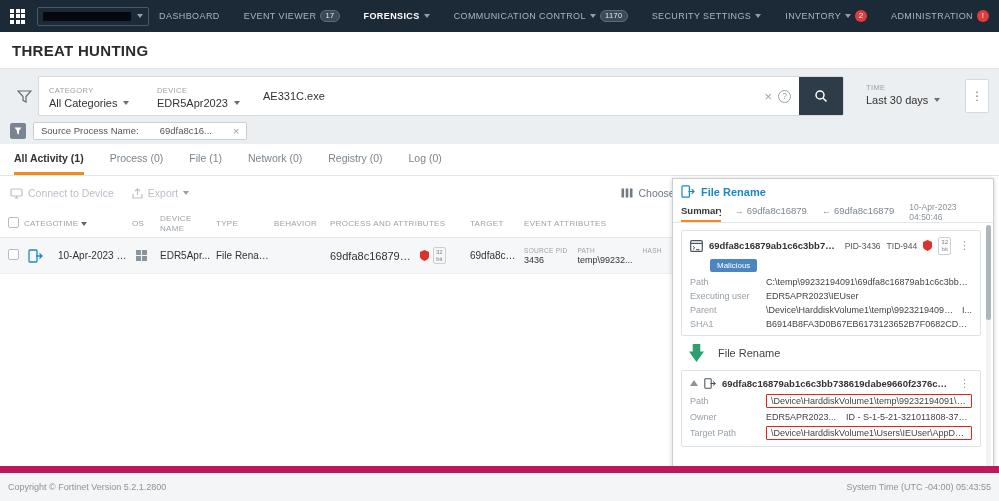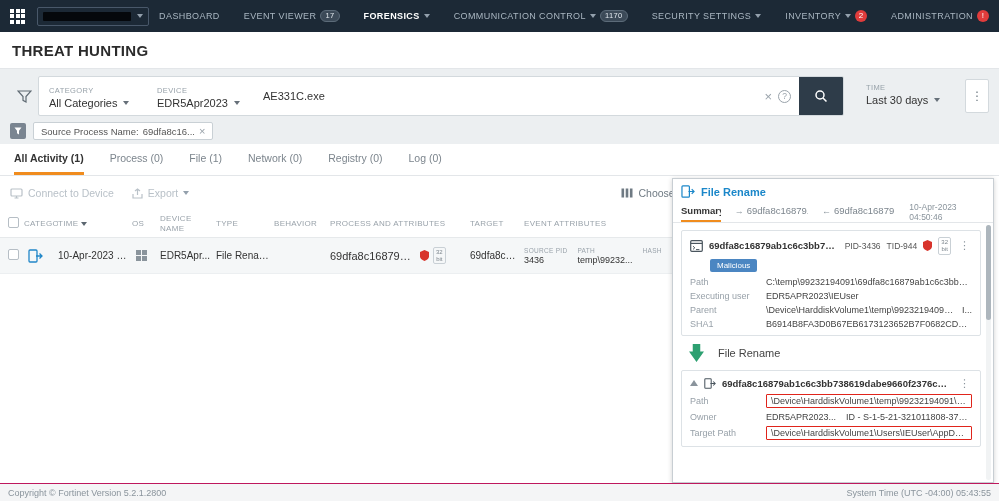--- a/index.html
+++ b/index.html
@@ -34,21 +34,21 @@
   .dd .lab{font-size:7.5px;color:#97a1a9;letter-spacing:.4px}
   .dd .val{display:flex;align-items:center;gap:6px;font-size:11px;color:#333;margin-top:2px}
   .search-input{flex:1;border:none;outline:none;font-size:11px;color:#333;min-width:0;background:transparent;padding:0 8px}
   .icon-x{color:#9aa3ab;font-size:13px;padding:0 6px;cursor:pointer}
   .icon-q{width:13px;height:13px;border:1px solid #9aa3ab;border-radius:50%;color:#9aa3ab;font-size:8.5px;display:flex;align-items:center;justify-content:center;margin-right:8px;cursor:pointer}
   .search-btn{width:44px;align-self:stretch;background:#2e3c49;display:flex;align-items:center;justify-content:center;cursor:pointer;flex-shrink:0}
   .time-dd{margin-left:12px;min-width:86px}
   .more-btn{margin-left:auto;width:24px;height:34px;align-self:center;border:1px solid #d3d9dd;background:#fff;border-radius:2px;display:flex;align-items:center;justify-content:center;color:#6f7a83;font-size:12px;cursor:pointer}
   .chip-row{display:flex;align-items:center;gap:7px;margin-top:6px}
   .mini-funnel{width:16px;height:16px;background:#7a8591;border-radius:2px;display:flex;align-items:center;justify-content:center;cursor:pointer}
-  .chip{display:flex;align-items:center;gap:4px;background:#fff;border:1px solid #c9d0d5;border-radius:2px;padding:2px 7px;font-size:9.5px;color:#555}
+  .chip{display:flex;gap:21px;background:#fff;border:1px solid #c9d0d5;border-radius:2px;padding:2px 7px;font-size:9.5px;color:#555}
   .chip .x{color:#98a1a9;font-size:11px;cursor:pointer}
 
   
   .tabsrow{position:absolute;top:144px;left:0;right:0;height:32px;background:#fff;display:flex;align-items:flex-end;gap:26px;padding:0 14px;border-bottom:1px solid #e3e6e9}
   .tab{font-size:10.5px;color:#7c858d;padding-bottom:8px;border-bottom:3px solid transparent;cursor:pointer;white-space:nowrap}
   .tab.active{color:#333;font-weight:bold;border-bottom-color:#f08c1e}
 
   
   .toolbar{position:absolute;top:176px;left:0;width:764px;height:34px;display:flex;align-items:center;padding:0 10px;gap:18px}
   .tool{display:flex;align-items:center;gap:5px;font-size:10.5px;color:#b9c1c8;cursor:pointer;white-space:nowrap}
@@ -93,21 +93,21 @@
   .frow .fl{width:76px;color:#98a1a9;flex-shrink:0}
   .frow .fv{color:#444;white-space:nowrap;overflow:hidden;text-overflow:ellipsis;flex:1}
   .frow .fv.redbox{border:1.5px solid #e0241b;border-radius:1px;padding:1px 4px;background:#fff}
   .fsuffix{color:#444;margin-left:8px;flex-shrink:0}
   .arrow-row{display:flex;align-items:center;gap:14px;padding:8px 0 8px 8px}
   .event-label{font-size:11px;color:#444}
   .pscroll{position:absolute;right:2px;top:2px;bottom:2px;width:5px;background:#f1f3f4;border-radius:3px}
   .pscroll .thumb{width:5px;height:95px;background:#adb6bd;border-radius:3px;cursor:pointer}
 
   
-  .footer{position:absolute;bottom:0;left:0;right:0;height:18px;background:#f4f5f6;border-top:1px solid #be185d;display:flex;align-items:center;justify-content:space-between;padding:8px 8px;font-size:9px;color:#8a949c}
+  .footer{position:absolute;bottom:0;left:0;right:0;height:18px;background:#f4f5f6;border-top:7px solid #be185d;display:flex;align-items:center;justify-content:space-between;padding:14px 8px;font-size:9px;color:#8a949c}
 </style>
 </head>
 <body>
 
 <header class="topnav">
   <span class="logo">
       <i></i>
       <i></i>
       <i></i>
       <i></i>

